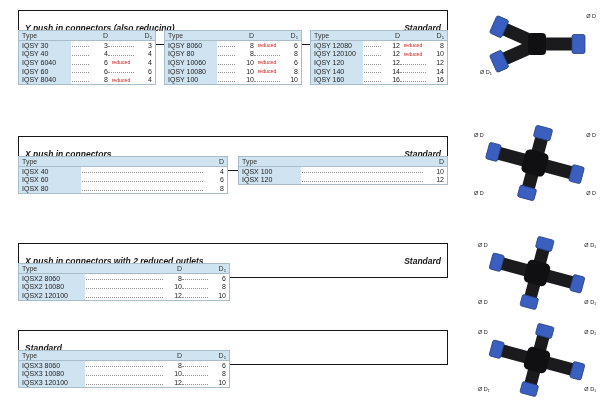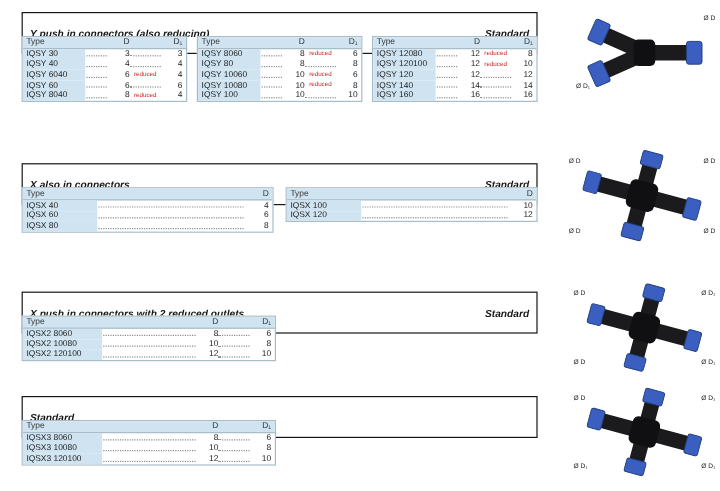--- a/index.html
+++ b/index.html
@@ -188,21 +188,21 @@
       </g>
       <rect x="44" y="29.5" width="40" height="13" rx="2" fill="#1b1b1d"></rect>
       <rect x="80" y="26.5" width="13" height="19" rx="2" fill="#3a5fc1" stroke="#23407e" stroke-width="0.8"></rect>
       <rect x="36" y="25" width="18" height="22" rx="4" fill="#101012"></rect>
     </svg>
     <span class="lbl" style="top:8px;right:0">Ø D</span>
     <span class="lbl" style="bottom:8px;left:0">Ø D₁</span>
   </div>
 
   <div class="sec-header" style="top:136px">
-    <span class="sec-title">X also in connectors</span>
+    <span class="sec-title">X push in connectors</span>
     <span class="sec-std">Standard</span>
   </div>
 
   <div class="ptable" style="left:18px;top:156px;width:210px">
     <div class="thead">
       <span class="htype w-type2">Type</span>
       <span class="hsp"></span>
       <span class="v2">D</span>
     </div>
     <div class="row">

